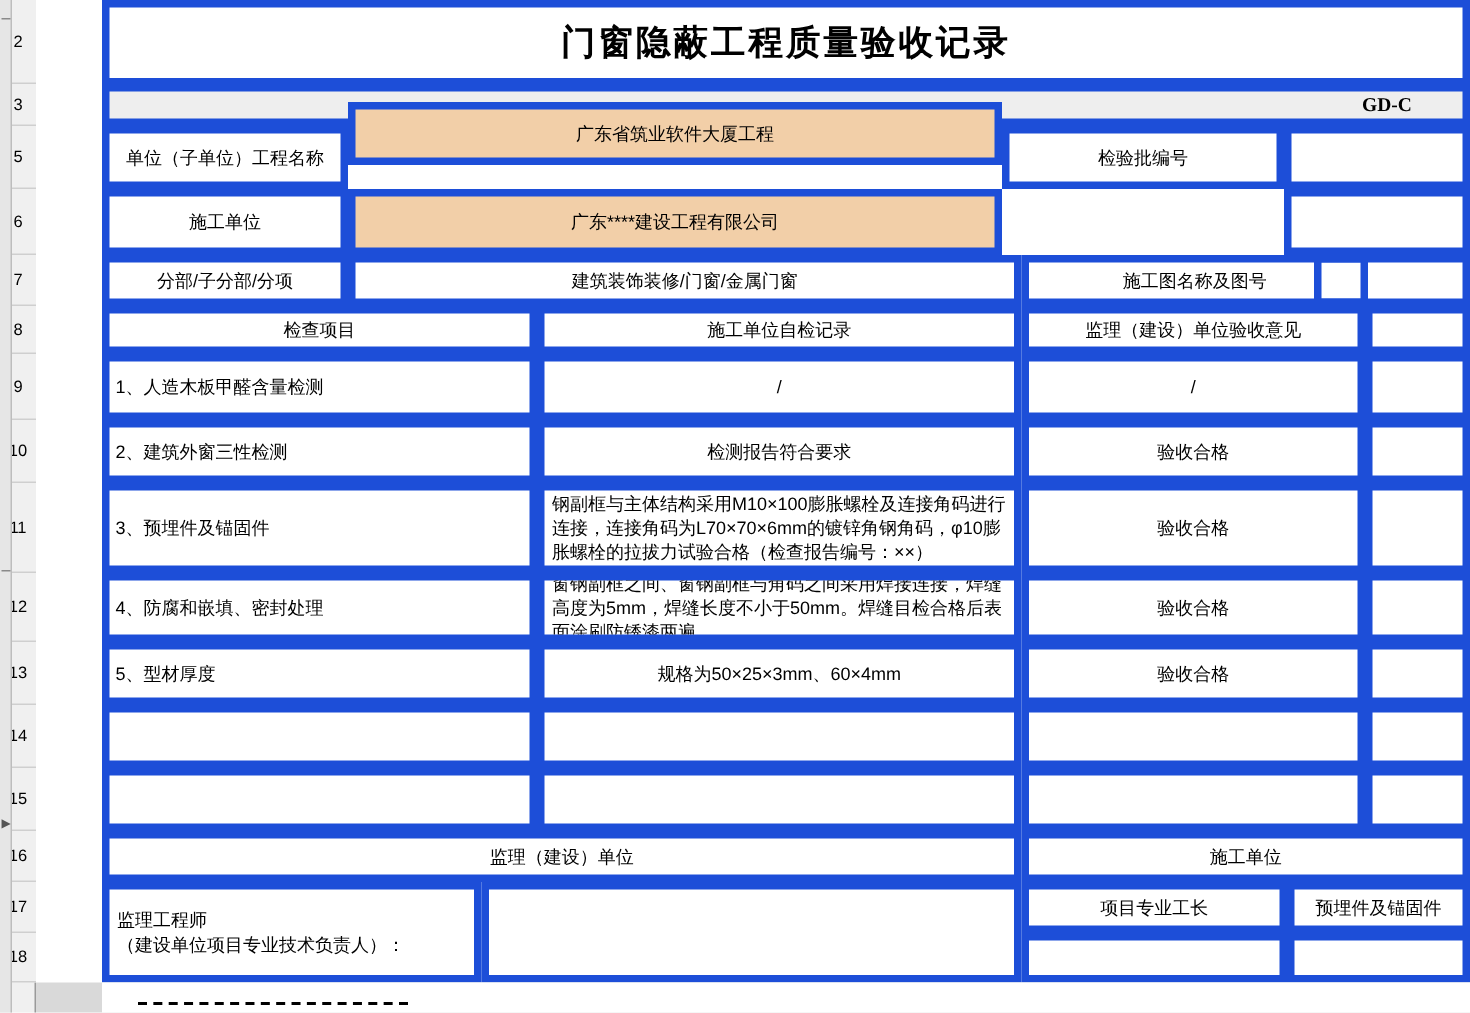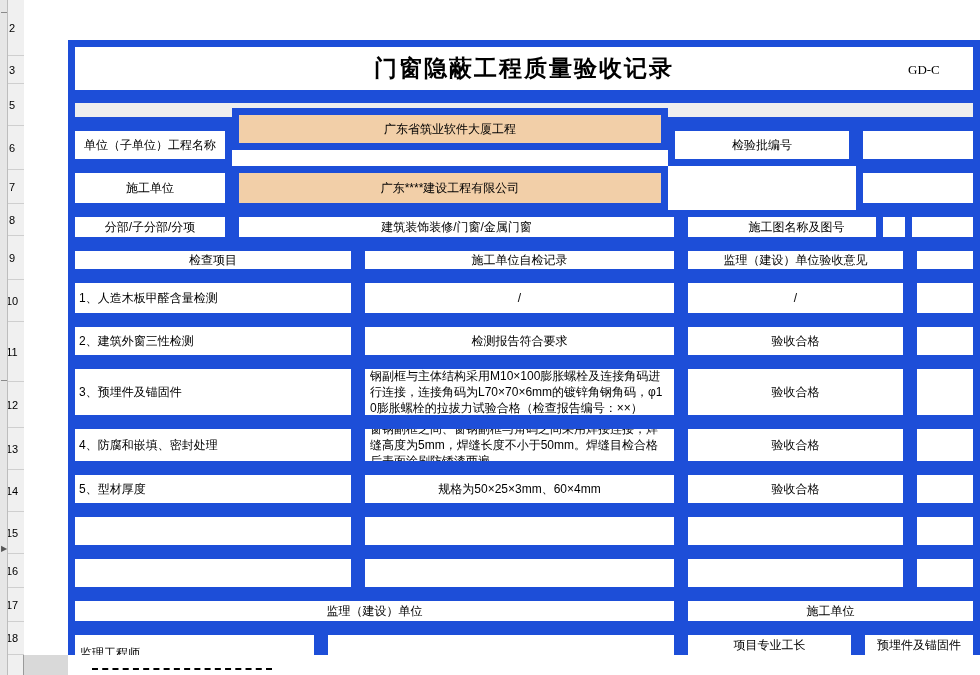--- a/index.html
+++ b/index.html
@@ -85,31 +85,30 @@
     box-sizing: border-box;
     display: flex;
     align-items: center;
     justify-content: center;
     text-align: center;
     padding: 2px 4px;
     overflow: hidden;
     line-height: 1.35;
   }
   .bordered {
-    border: 7px solid #1d4ed8;
-    margin-top: 40px;
+    border: 5px solid #1d4ed8;
   }
   .title {
     font-size: 23px;
     font-weight: bold;
     letter-spacing: 2px;
   }
   .gd-code {
     font-size: 13px;
-    font-weight: normal;
+    font-weight: bold;
     font-family: "Liberation Serif", serif;
   }
   .peach {
     background: #f2cfa8;
   }
   .left {
     justify-content: flex-start;
     text-align: left;
   }
   .wrap {

